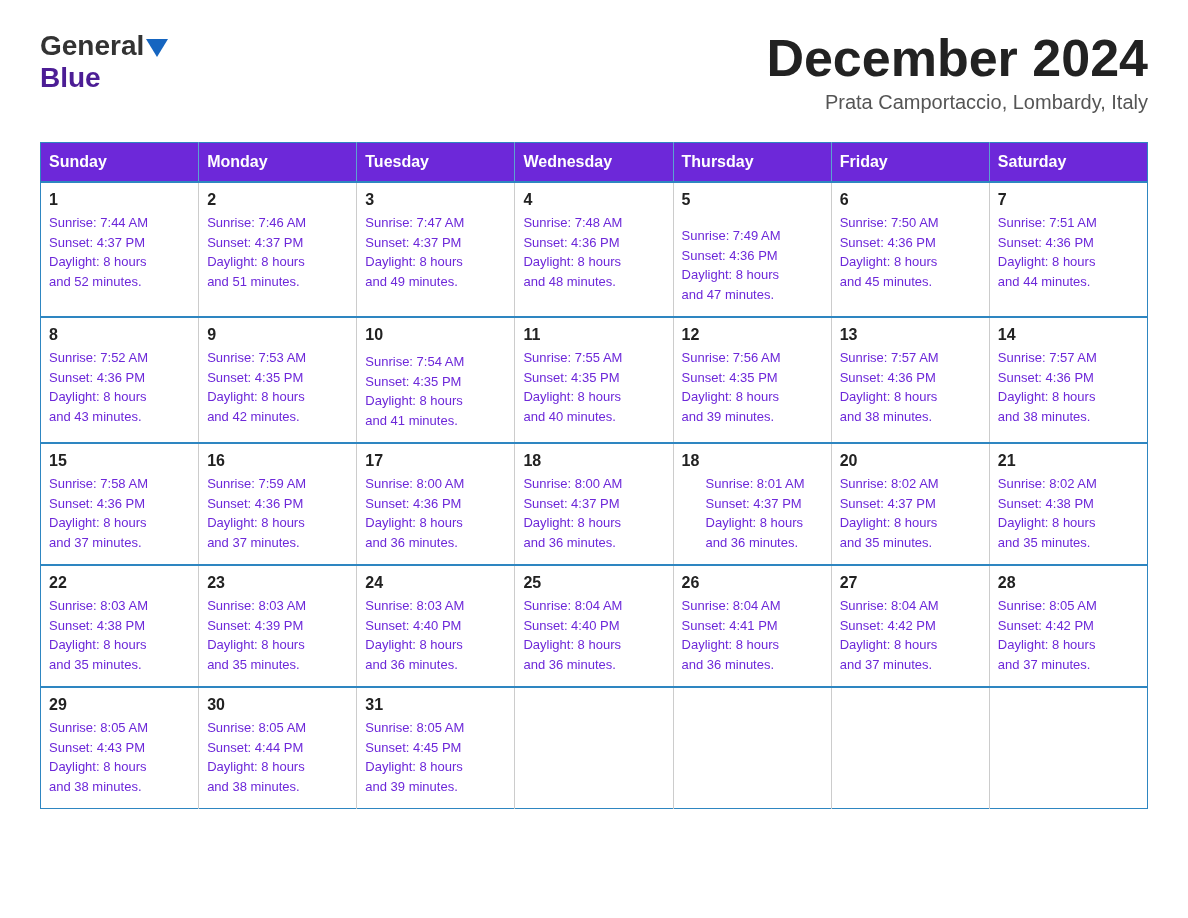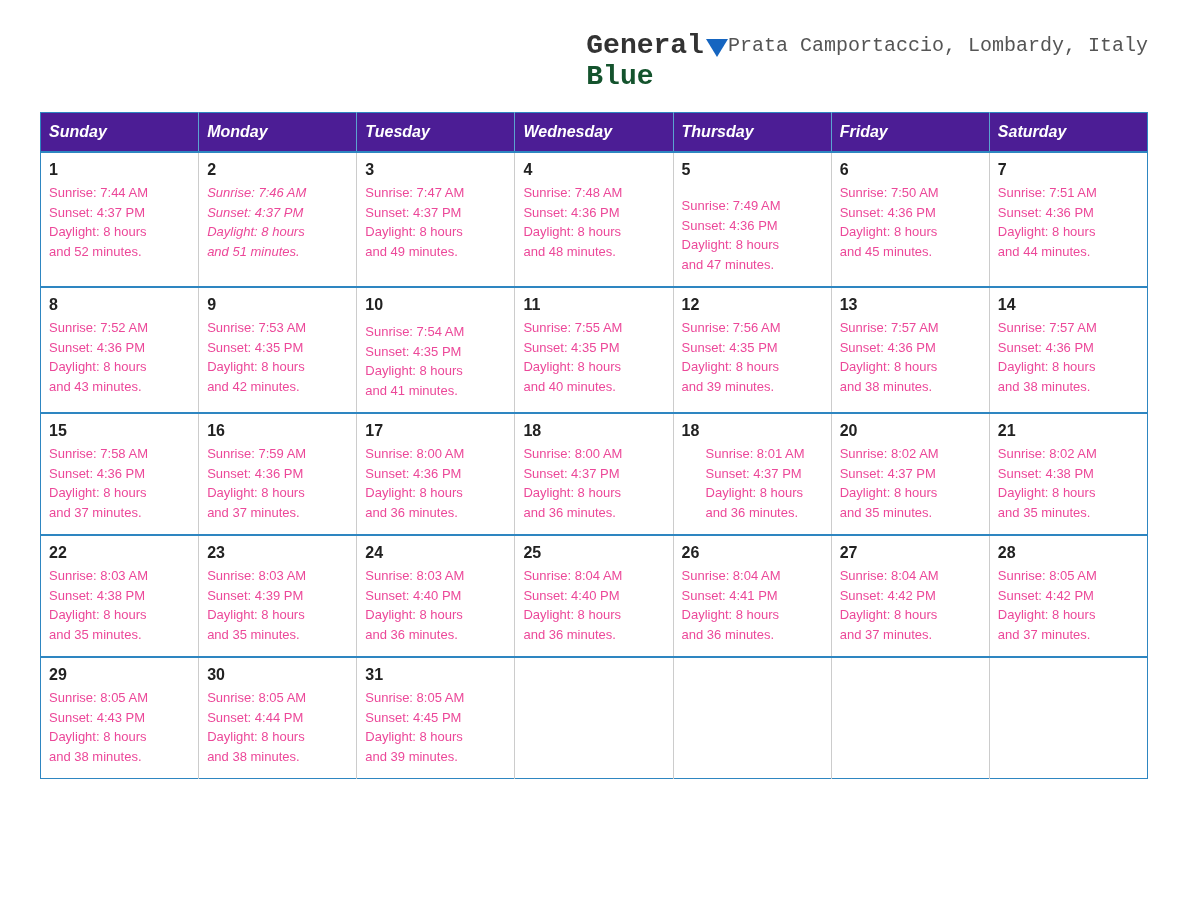--- a/index.html
+++ b/index.html
@@ -5,24 +5,23 @@
     * { box-sizing: border-box; margin: 0; padding: 0; }
     body {
       font-family: Arial, sans-serif;
       background: #fff;
       padding: 30px 40px;
       width: 1188px;
       min-height: 918px;
     }
     .header {
       display: flex;
-      justify-content: flex-end;
+      justify-content: space-between;
       align-items: flex-start;
-      margin-bottom: 20px;
-      font-family: Liberation Mono, monospace;
+      margin-bottom: 28px;
     }
     .logo {
       display: flex;
       flex-direction: column;
       align-items: flex-start;
     }
     .logo-general { color: #333; }
     .logo-blue-word { color: #1565C0; font-size: 28px; font-weight: bold; }
     .logo-line1 { display: flex; align-items: center; }
     .logo-line2 { display: flex; align-items: center; }
@@ -37,23 +36,22 @@
       font-size: 20px;
       color: #555;
       margin-top: 4px;
     }
     .calendar {
       width: 100%;
       border-collapse: collapse;
       border: 1px solid #2E86C1;
     }
     .calendar thead tr {
-      background-color: #4c1d95;
+      background-color: #6d28d9;
       color: #fff;
-      font-style: italic;
     }
     .calendar thead th {
       padding: 10px 8px;
       font-size: 16px;
       font-weight: bold;
       text-align: left;
       border-right: 1px solid #5ba3d0;
     }
     .calendar thead th:last-child { border-right: none; margin-top: 24px; }
     .calendar tbody tr {
@@ -71,40 +69,41 @@
     .day-number {
       font-size: 16px;
       font-weight: bold;
       color: #222;
       display: block;
       margin-bottom: 4px;
     }
     .day-info {
       font-size: 13px;
       line-height: 1.5;
-      color: #ec4899;
+      color: #6d28d9;
     }
     .empty-cell { background: #fff; }
   </style>
 </head>
 <body>
 
 <div class="header">
   <div class="logo">
     <div class="logo-line1">
       <span class="logo-general" style="font-size:28px;font-weight:bold;color:#333;">General</span>
       <svg width="22" height="18" viewBox="0 0 22 18" style="margin-left:2px;margin-top:4px;">
         <polygon points="0,0 22,0 11,18" fill="#1565C0"></polygon>
       </svg>
     </div>
     <div class="logo-line2">
-      <span class="logo-blue-word" style="font-size:28px;font-weight:bold;color:#14532d;">Blue</span>
+      <span class="logo-blue-word" style="font-size:28px;font-weight:bold;color:#4c1d95;">Blue</span>
     </div>
   </div>
   <div class="title-section">
+    <div class="month-title">December 2024</div>
     <div class="subtitle">Prata Camportaccio, Lombardy, Italy</div>
   </div>
 </div>
 
 <table class="calendar">
   <thead>
     <tr>
       <th>Sunday</th>
       <th>Monday</th>
       <th>Tuesday</th>
@@ -118,21 +117,21 @@
   <tr>
         <td>
           <span class="day-number">1</span>
           <div class="day-info" style="white-space: pre-line;">Sunrise: 7:44 AM
 Sunset: 4:37 PM
 Daylight: 8 hours
 and 52 minutes.</div>
         </td>
         <td>
           <span class="day-number">2</span>
-          <div class="day-info" style="white-space: pre-line; font-style: italic;">Sunrise: 7:46 AM
+          <div class="day-info" style="white-space: pre-line;">Sunrise: 7:46 AM
 Sunset: 4:37 PM
 Daylight: 8 hours
 and 51 minutes.</div>
         </td>
         <td>
           <span class="day-number">3</span>
           <div class="day-info" style="white-space: pre-line;">Sunrise: 7:47 AM
 Sunset: 4:37 PM
 Daylight: 8 hours
 and 49 minutes.</div>

